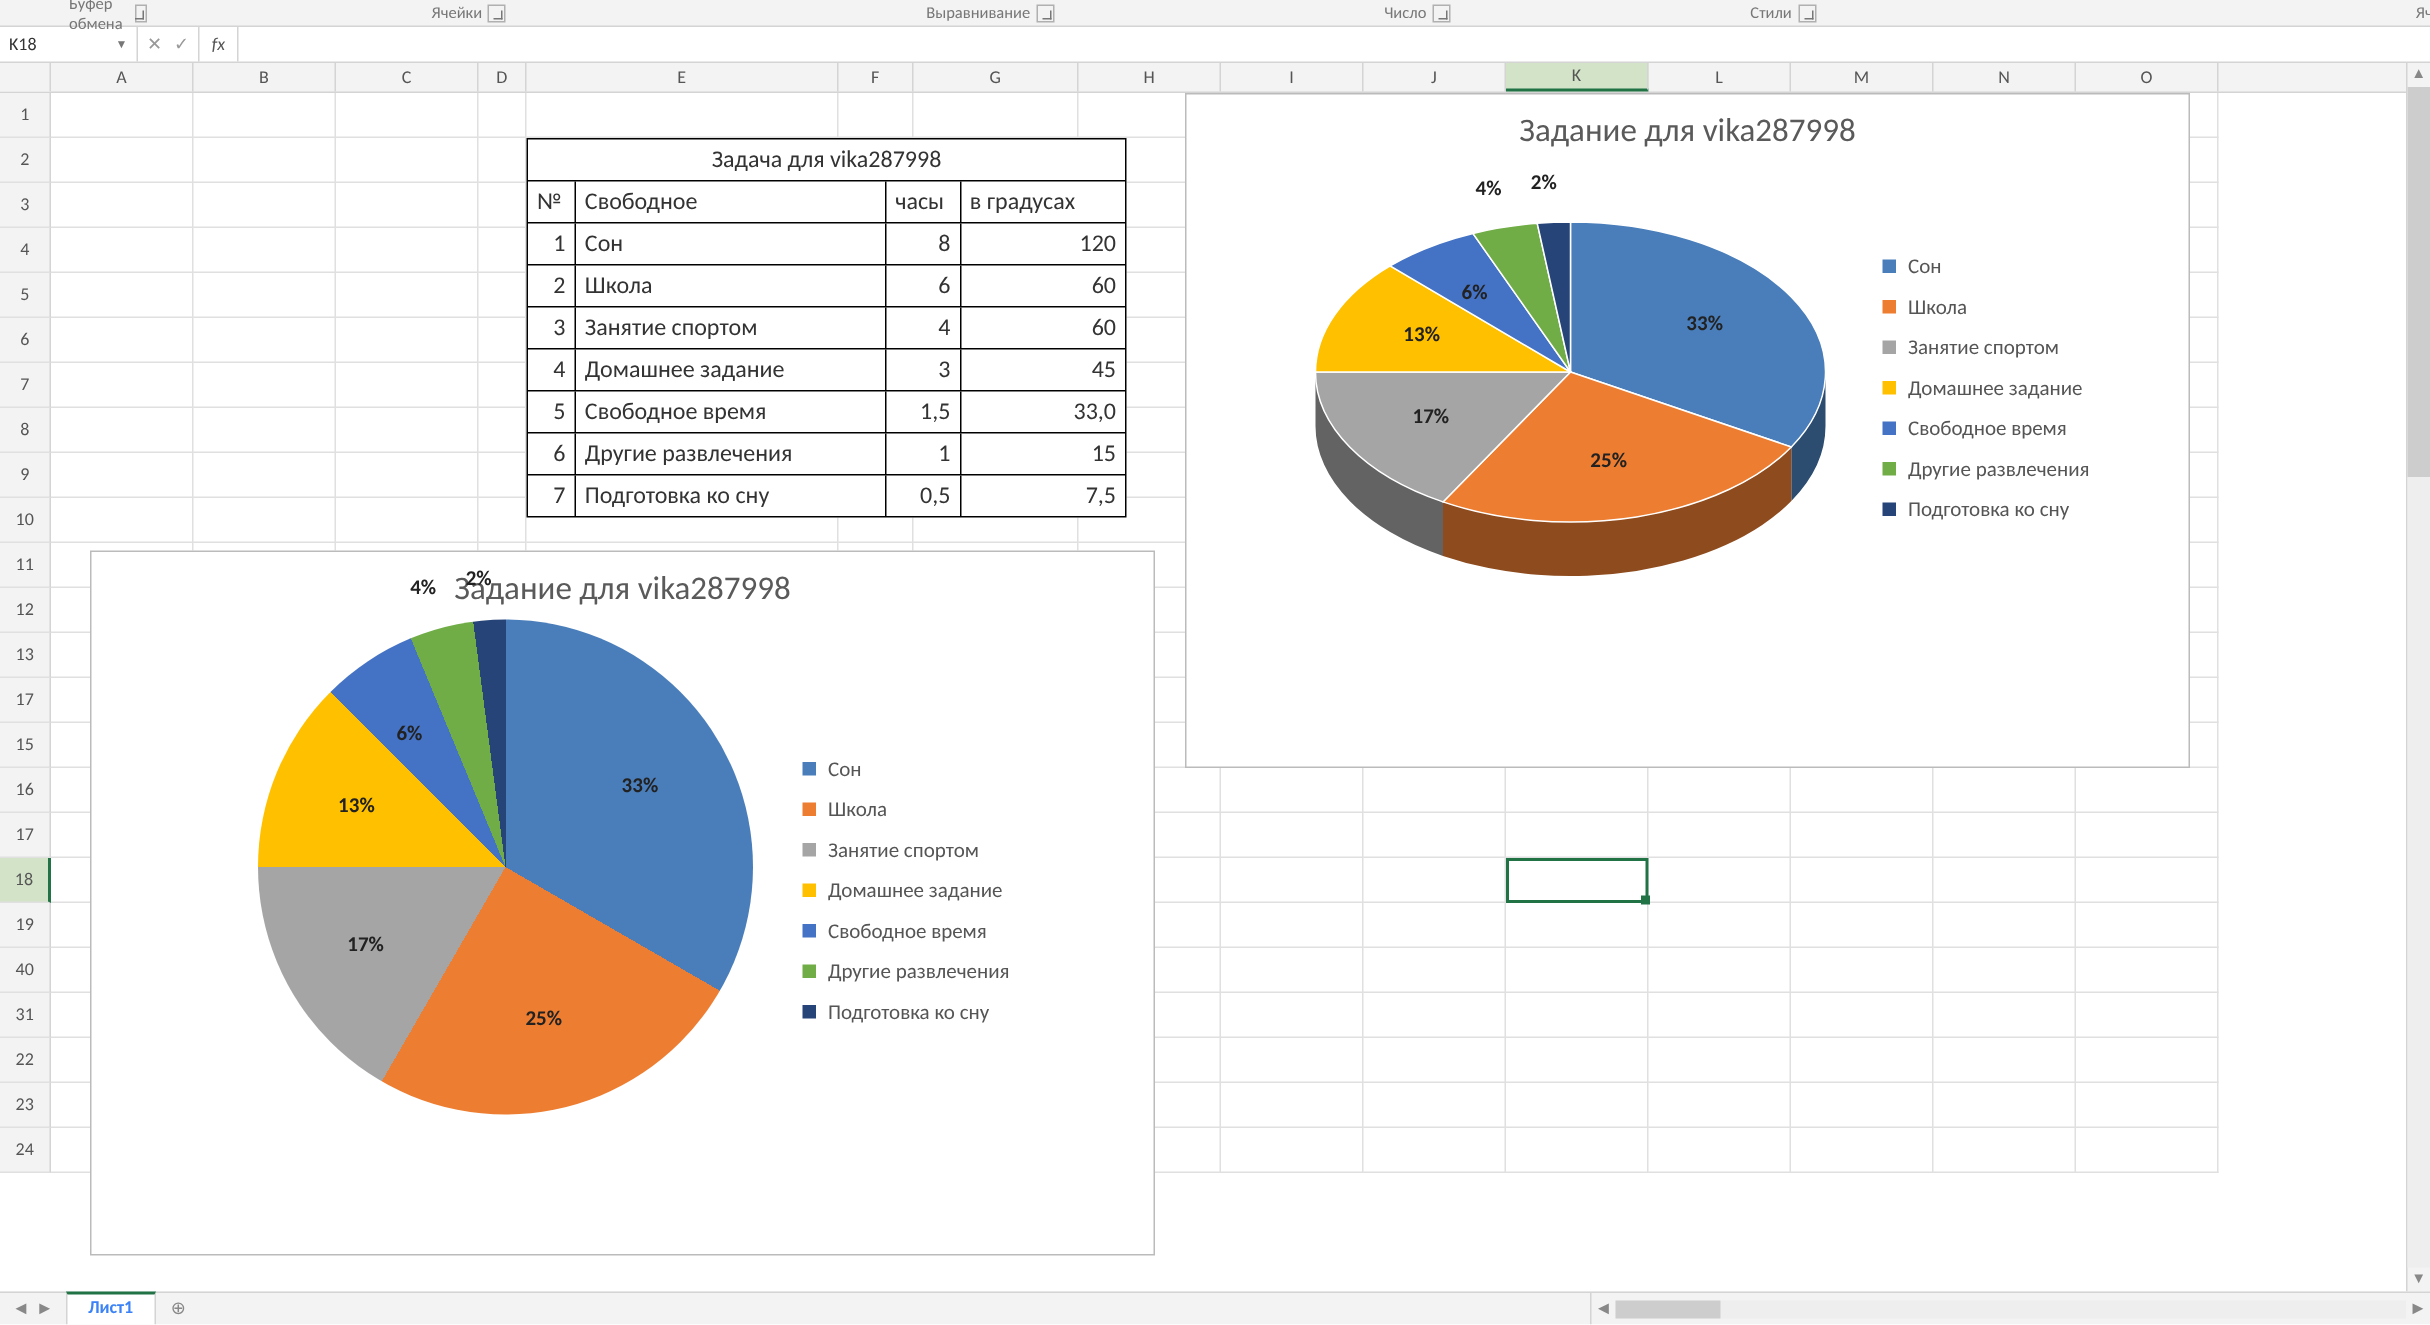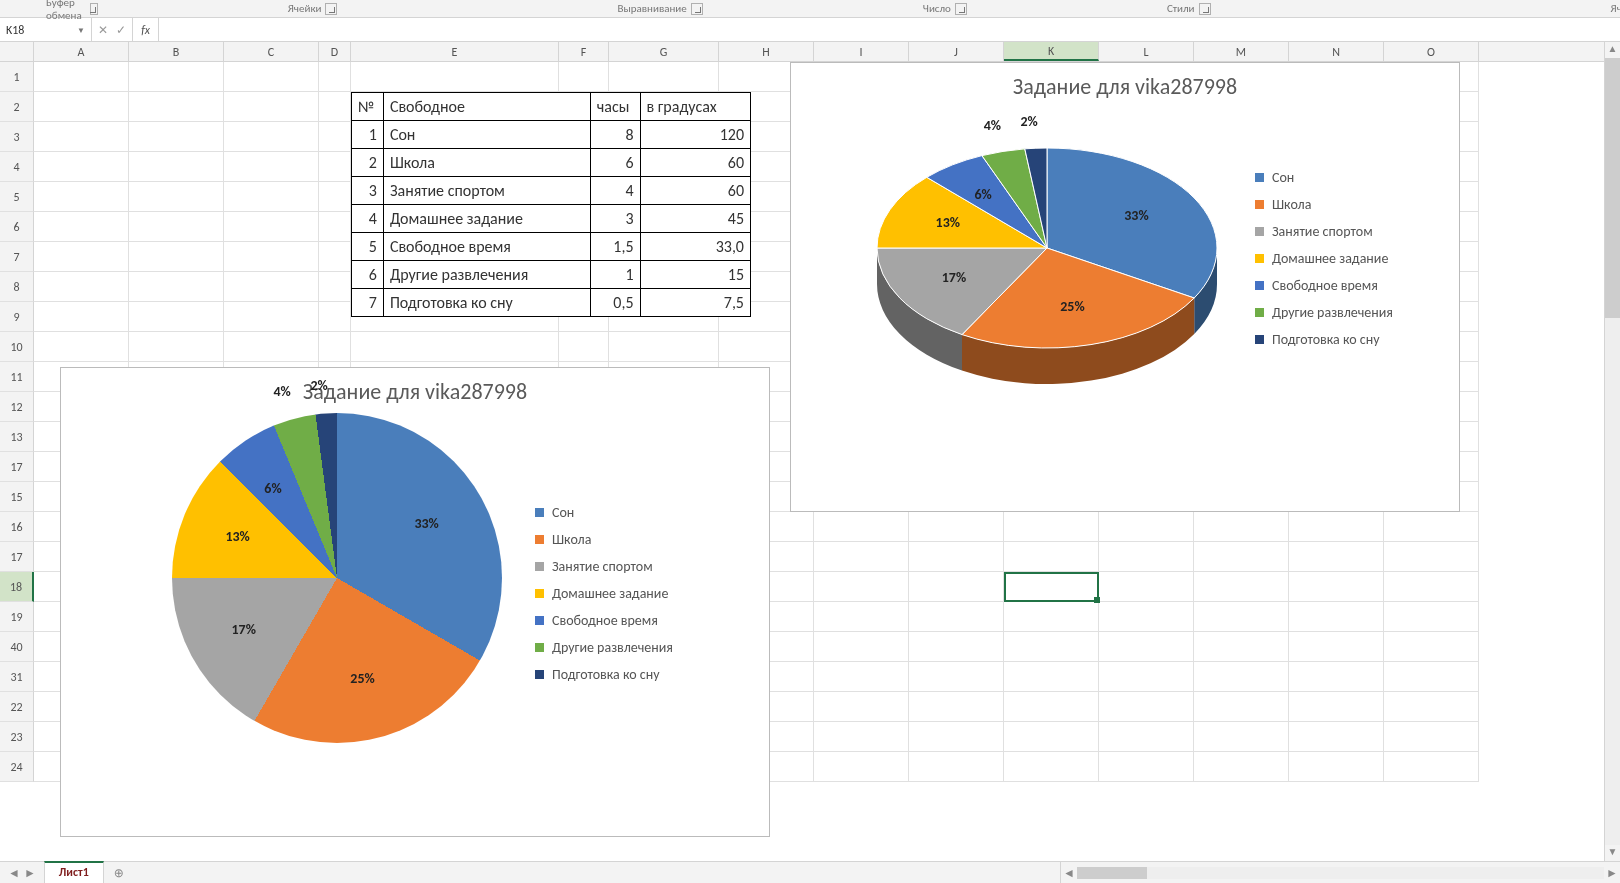--- a/index.html
+++ b/index.html
@@ -61,21 +61,21 @@
 .pie-wrap { position: relative; }
 .pie { border-radius: 50%; }
 .pie-label { position: absolute; font-size: 14px; font-weight: 600; color: #222; font-family: Calibri, Arial, sans-serif; white-space: nowrap; }
 .legend { font-size: 14px; color: #555; font-family: Calibri, Arial, sans-serif; }
 .legend .li { display: flex; align-items: center; gap: 8px; padding: 5px 0; }
 .legend .sw { width: 9px; height: 9px; }
 
 
 .tab-bar { position: absolute; left: 0; right: 0; bottom: 0; height: 22px; background: #f3f3f3; border-top: 1px solid #d4d4d4; display: flex; align-items: stretch; font-size: 12px; }
 .tab-nav { display: flex; align-items: center; gap: 4px; padding: 0 8px; color: #888; }
-.sheet-tab { padding: 2px 14px; border-right: 1px solid #d4d4d4; border-left: 1px solid #d4d4d4; background: #fff; border-top: 2px solid #217346; margin-top: -1px; color: #7f1d1d; font-weight: 600; }
+.sheet-tab { padding: 2px 14px; border-right: 1px solid #d4d4d4; border-left: 1px solid #d4d4d4; background: #fff; border-top: 2px solid #217346; margin-top: -1px; color: #3b82f6; font-weight: 600; }
 .add-sheet { display: flex; align-items: center; padding: 0 10px; color: #888; }
 .hscroll { margin-left: auto; width: 560px; border-left: 1px solid #d4d4d4; display: flex; align-items: center; }
 .hscroll .arrow { width: 16px; text-align: center; color: #888; }
 .hscroll .track { flex: 1; height: 12px; background: #eee; position: relative; }
 .hscroll .thumb { position: absolute; left: 0; top: 0; height: 12px; width: 70px; background: #cdcdcd; }
 
 
 .vscroll { position: absolute; right: 0; top: 42px; bottom: 22px; width: 16px; border-left: 1px solid #d4d4d4; background: #f3f3f3; display: flex; flex-direction: column; }
 .vscroll .arrow { height: 16px; text-align: center; color: #888; font-size: 10px; }
 .vscroll .track { flex: 1; background: #eee; position: relative; }
@@ -585,20 +585,23 @@
           <div class="cell" style="width: 95px;"></div>
           <div class="cell" style="width: 95px;"></div>
           <div class="cell" style="width: 95px;"></div>
         </div>
       </div>
 
   <div class="active-cell" id="active-cell" style="left: 970px; top: 510px; width: 95px; height: 30px; transform: translate(34px, 0px);"></div>
     </div>
 
   <div class="data-table" id="data-table" style="left:351px; top:50px; width:400px;">
+    <div class="trow title-row">
+      <div class="tcell">Задача для vika287998</div>
+    </div>
     <div class="trow">
       <div class="tcell tc-num hdr">№</div>
       <div class="tcell tc-name hdr">Свободное</div>
       <div class="tcell tc-hours hdr">часы</div>
       <div class="tcell tc-deg hdr">в градусах</div>
     </div>
   <div class="trow">
         <div class="tcell tc-num">1</div>
         <div class="tcell tc-name">Сон</div>
         <div class="tcell tc-hours">8</div>

